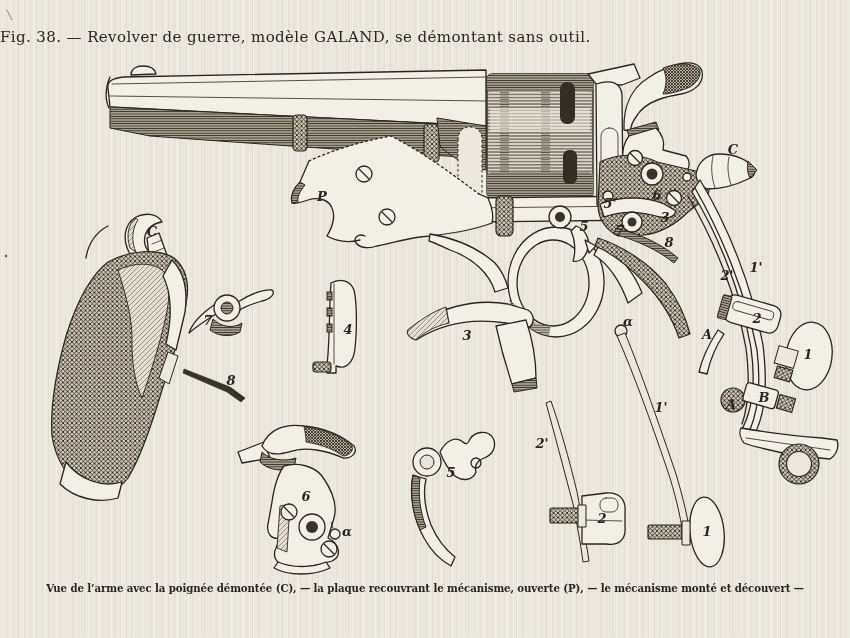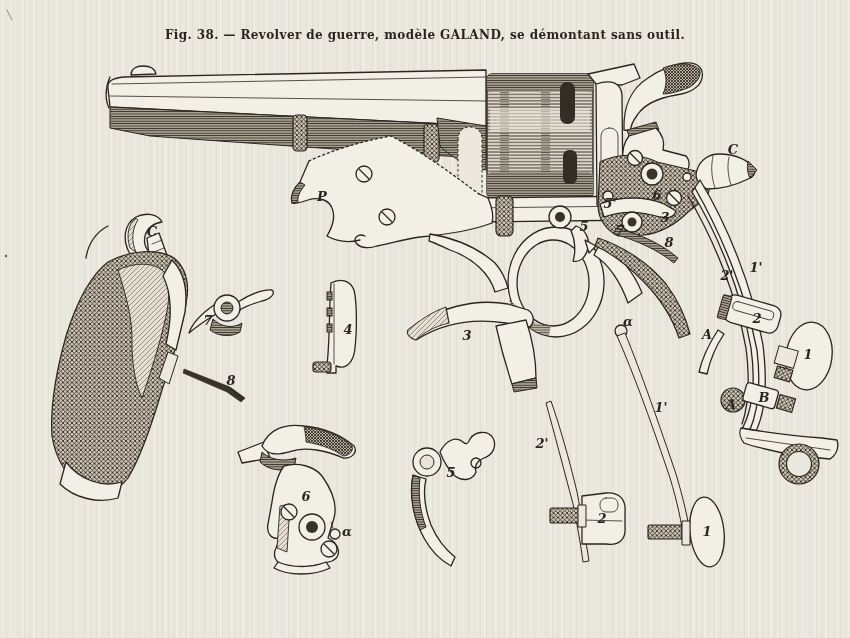--- a/index.html
+++ b/index.html
@@ -7,21 +7,21 @@
   .page {
     position:relative; width:850px; height:638px; overflow:hidden;
     background-color:var(--paper);
     background-image:
       repeating-linear-gradient(90deg, rgba(186,178,162,0.16) 0 1px, transparent 1px 6px),
       repeating-linear-gradient(90deg, rgba(255,255,255,0.22) 0 2px, transparent 2px 11px);
     font-family:"DejaVu Serif", serif; color:var(--ink);
   }
   .fig-title {
     position:absolute; top:28px; left:0; width:100%;
-    text-align:center; font-size:12px; font-weight:700; letter-spacing:0.4px;
+    font-size:15px; font-weight:400; letter-spacing:0.4px;
     white-space:nowrap;
   }
   .caption {
     position:absolute; top:581px; left:0; width:100%;
     text-align:center; font-size:10.2px; font-weight:700; letter-spacing:-0.1px;
     line-height:14px;
   }
   .caption div { white-space:nowrap; }
   svg.engraving { position:absolute; left:0; top:0; }
   .br { fill:#f2efe6; stroke:var(--ink); stroke-width:1.3; stroke-linejoin:round; }
@@ -308,14 +308,15 @@
         <text x="451" y="477" class="plabel">5</text>
         <text x="542" y="448" class="plabel">2'</text>
         <text x="602" y="523" class="plabel">2</text>
         <text x="628" y="326" class="plabel">α</text>
         <text x="661" y="412" class="plabel">1'</text>
         <text x="707" y="536" class="plabel">1</text>
       </g>
   </svg>
 
   <div class="caption">
+    <div>Vue de l’arme avec la poignée démontée (C), — la plaque recouvrant le mécanisme, ouverte (P), — le mécanisme monté et découvert —</div>
   </div>
 </div>
 
 </body></html>

